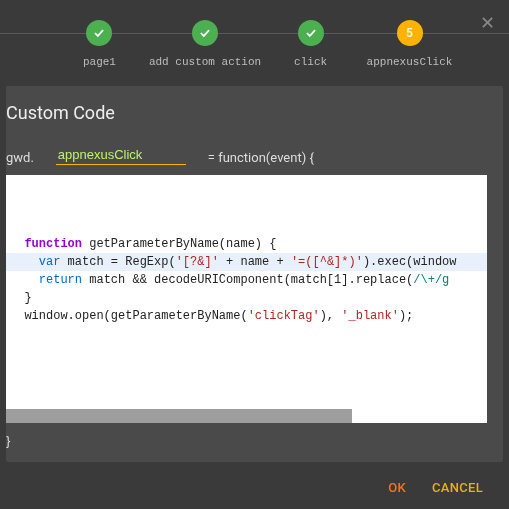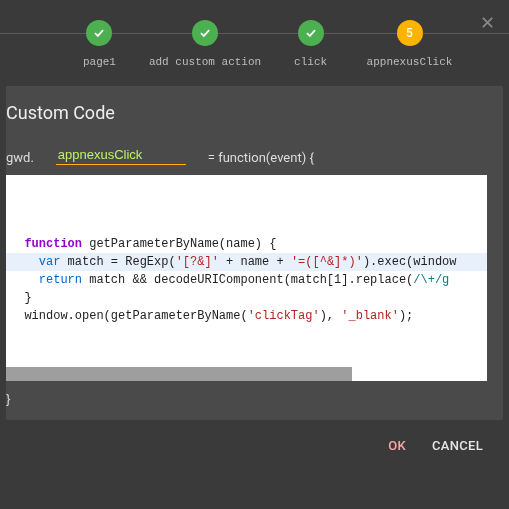--- a/index.html
+++ b/index.html
@@ -93,21 +93,21 @@
       width: 130px;
       outline: none;
     }
     .code-area {
       background: #fff;
       color: #222;
       font-family: Menlo, Consolas, "Courier New", monospace;
       font-size: 12px;
       line-height: 1.5;
       padding: 6px 4px 0 4px;
-      height: 206px;
+      height: 248px;
       position: relative;
       overflow: hidden;
       white-space: pre;
     }
     .code-area .kw { color: #9400d3; font-weight: bold; }
     .code-area .kw2 { color: #0066cc; }
     .code-area .str { color: #b22222; }
     .code-area .re  { color: #008080; }
     .hl-line {
       position: absolute;
@@ -144,22 +144,22 @@
       justify-content: flex-end;
       gap: 26px;
       padding: 18px 26px 0 0;
     }
     .btn {
       font-size: 13px;
       font-weight: 500;
       cursor: pointer;
       letter-spacing: 0.3px;
     }
-    .btn.ok { color: #fca5a5; }
-    .btn.cancel { color: #e5e5e5; }
+    .btn.ok { color: #f97316; }
+    .btn.cancel { color: #eab308; }
     .check-svg { width:14px; height:14px; }
   </style>
 </head>
 <body>
 
 <div class="close-x">✕</div>
 
 <div class="stepper">
   <div class="step-line"></div>
 

